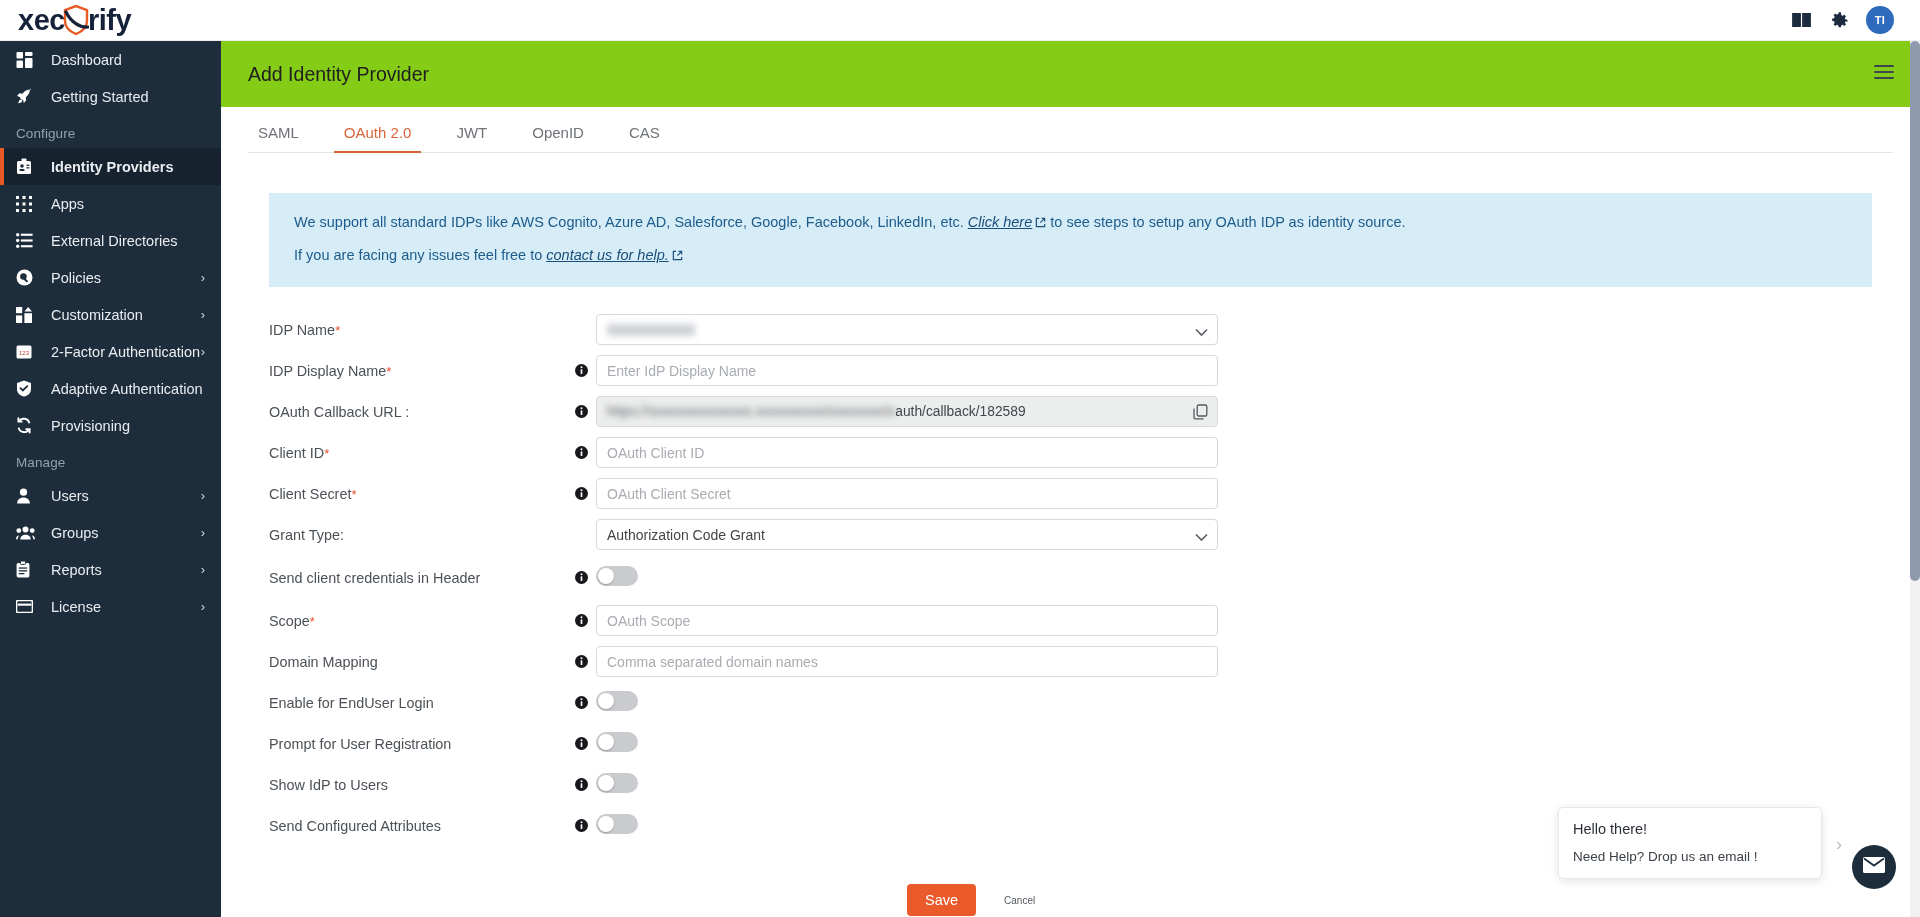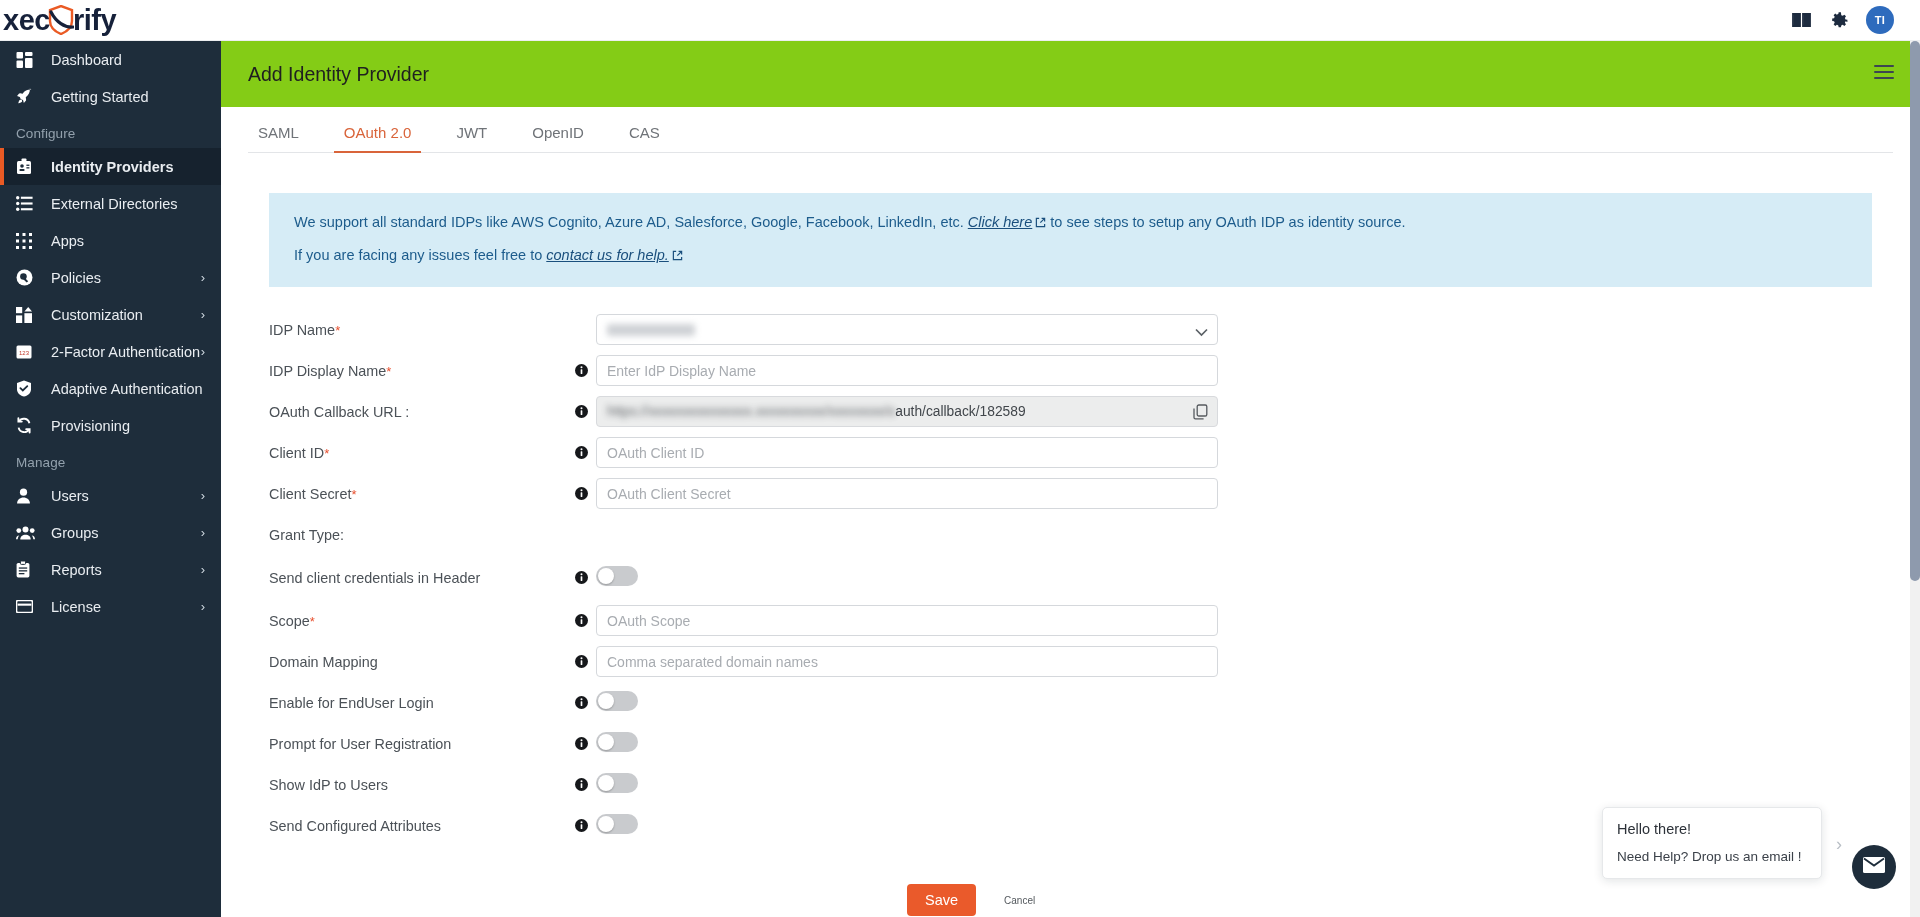--- a/index.html
+++ b/index.html
@@ -17,21 +17,21 @@
     position: absolute; top: 0; left: 0;
     width: 1920px; height: 41px;
     background: #ffffff;
     border-bottom: 1px solid #eceef0;
     display: flex; align-items: center;
     z-index: 30;
   }
   .logo-wrap {
     width: 221px; height: 41px;
     display: flex; align-items: center;
-    padding-left: 3px;
+    padding-left: 18px;
   }
   .logo {
     font-size: 29px;
     font-weight: 700;
     letter-spacing: -0.5px;
     color: #16213a;
     position: relative;
     line-height: 1;
     display: flex; align-items: center;
   }
@@ -343,21 +343,21 @@
     color: #53585d;
     font-size: 10px;
     cursor: pointer;
     font-family: "Liberation Sans", sans-serif;
   }
 
   
   .chat-bubble {
     position: absolute;
     right: 98px; bottom: 38px;
-    width: 220px;
+    width: 264px;
     background: #ffffff;
     border: 1px solid #e6e8ea;
     border-radius: 5px;
     box-shadow: 0 2px 10px rgba(20,30,45,.12);
     padding: 13px 14px 14px 14px;
     z-index: 40;
   }
   .chat-bubble .l1 {
     font-size: 14.5px;
     color: #2c3138;
@@ -471,51 +471,51 @@
         <rect x="3.4" y="11" width="5.2" height="2" rx="1" fill="#1e2d3b"></rect>
         <rect x="10.4" y="6.6" width="3" height="1.3" fill="#1e2d3b"></rect>
         <rect x="10.4" y="9.2" width="3" height="1.3" fill="#1e2d3b"></rect>
       </svg>
     </span>
     <span>Identity Providers</span>
   </div>
 
   <div class="nav-item">
     <span class="nav-ico">
-      <svg width="17" height="15" viewBox="0 0 16 14" fill="currentColor">
-        <circle cx="1.6" cy="1.6" r="1.6"></circle>
-          <rect x="4.6" y="0.6" width="11" height="2"></rect>
-        <circle cx="1.6" cy="7" r="1.6"></circle>
-          <rect x="4.6" y="6" width="11" height="2"></rect>
-        <circle cx="1.6" cy="12.4" r="1.6"></circle>
-          <rect x="4.6" y="11.4" width="11" height="2"></rect>
-      </svg>
-    </span>
-    <span>External Directories</span>
-  </div>
-
-  <div class="nav-item">
-    <span class="nav-ico">
       <svg width="16" height="16" viewBox="0 0 16 16" fill="currentColor">
         <rect x="0" y="0" width="3" height="3"></rect>
           <rect x="6.5" y="0" width="3" height="3"></rect>
           <rect x="13" y="0" width="3" height="3"></rect>
         <rect x="0" y="6.5" width="3" height="3"></rect>
           <rect x="6.5" y="6.5" width="3" height="3"></rect>
           <rect x="13" y="6.5" width="3" height="3"></rect>
         <rect x="0" y="13" width="3" height="3"></rect>
           <rect x="6.5" y="13" width="3" height="3"></rect>
           <rect x="13" y="13" width="3" height="3"></rect>
       </svg>
     </span>
     <span>Apps</span>
   </div>
 
   <div class="nav-item">
     <span class="nav-ico">
+      <svg width="17" height="15" viewBox="0 0 16 14" fill="currentColor">
+        <circle cx="1.6" cy="1.6" r="1.6"></circle>
+          <rect x="4.6" y="0.6" width="11" height="2"></rect>
+        <circle cx="1.6" cy="7" r="1.6"></circle>
+          <rect x="4.6" y="6" width="11" height="2"></rect>
+        <circle cx="1.6" cy="12.4" r="1.6"></circle>
+          <rect x="4.6" y="11.4" width="11" height="2"></rect>
+      </svg>
+    </span>
+    <span>External Directories</span>
+  </div>
+
+  <div class="nav-item">
+    <span class="nav-ico">
       <svg width="17" height="17" viewBox="0 0 16 16" fill="currentColor">
         <circle cx="8" cy="8" r="7.5"></circle>
         <circle cx="7" cy="7" r="3.1" fill="#1e2d3b"></circle>
         <rect x="8.2" y="8.2" width="4.6" height="1.9" transform="rotate(45 8.2 8.2)" fill="#1e2d3b"></rect>
       </svg>
     </span>
     <span>Policies</span>
     <span class="chev">›</span>
   </div>
 
@@ -753,20 +753,32 @@
         <div class="fctrl">
           <input class="inp" type="text" placeholder="OAuth Client Secret" style="">
         </div>
       </div>
 
       <div class="frow">
         <div class="flabel">
           <span>Grant Type:</span>
         </div>
         <div class="finfo"></div>
+        <div class="fctrl">
+          <div class="sel-wrap">
+            <div class="inp sel" style="display:flex;align-items:center;">
+              <span>Authorization Code Grant</span>
+            </div>
+            <span class="caret">
+              <svg width="13" height="9" viewBox="0 0 13 9" fill="none" stroke="currentColor" stroke-width="1.7">
+                  <path d="M1 1.5L6.5 7 12 1.5"></path>
+                </svg>
+            </span>
+          </div>
+        </div>
       </div>
 
       <div class="frow" style="min-height:45px;">
         <div class="flabel">
           <span>Send client credentials in Header</span>
         </div>
         <div class="finfo">
           <svg width="13" height="13" viewBox="0 0 14 14" fill="currentColor">
               <circle cx="7" cy="7" r="7"></circle>
               <rect x="6.1" y="5.6" width="1.8" height="5.2" fill="#fff" rx=".6"></rect>

